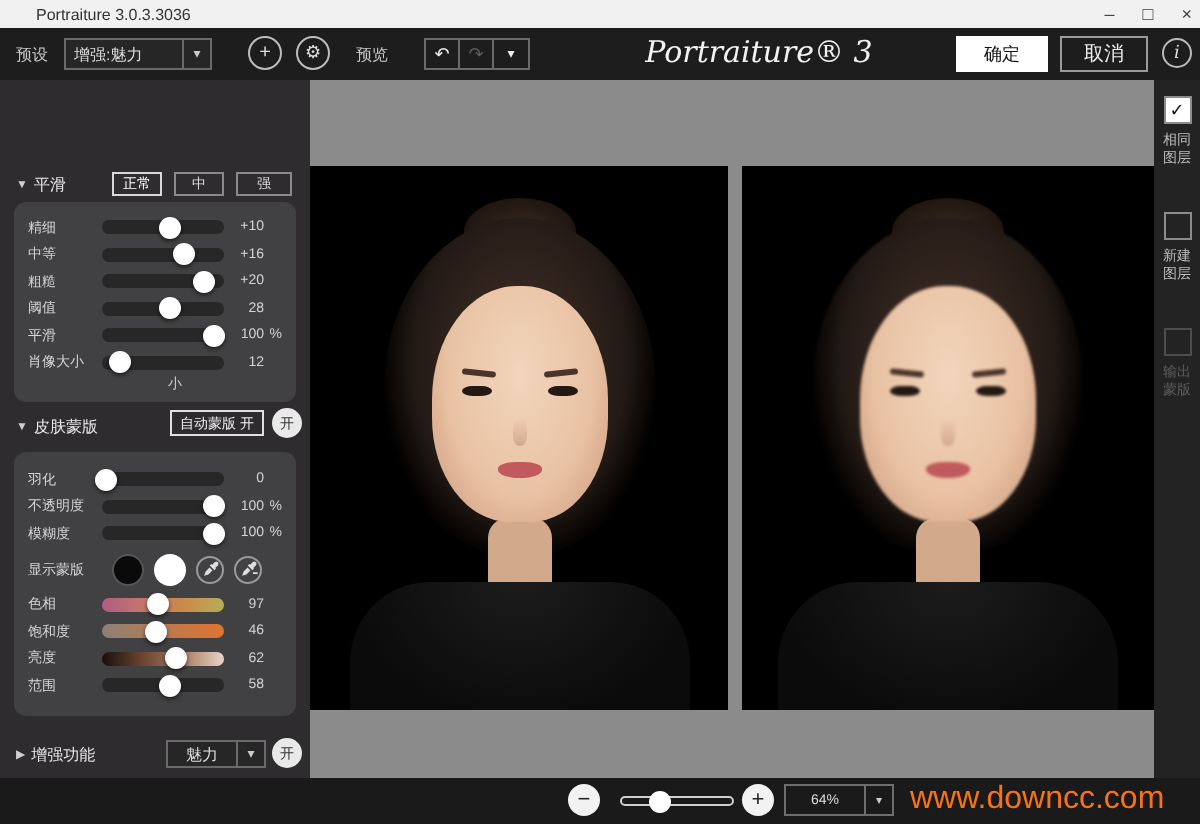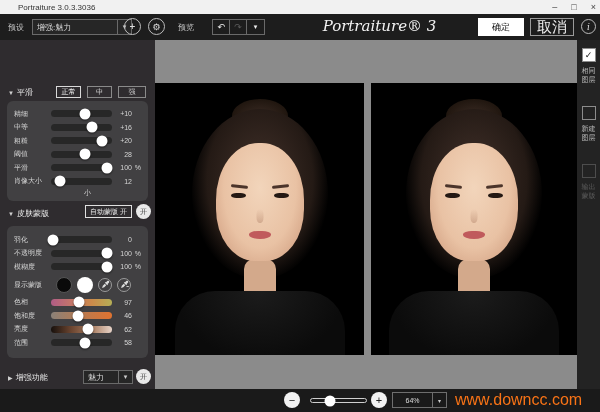--- a/index.html
+++ b/index.html
@@ -25,21 +25,21 @@
     color:#ddd; display:flex; align-items:center; justify-content:center; font-size:10px; background:transparent; }
   .histgrp { position:absolute; left:212px; top:5px; height:16px; display:flex; border:1px solid #6a6a6a; }
   .histgrp span { width:17px; display:flex; align-items:center; justify-content:center; font-size:9px; color:#eee; border-right:1px solid #6a6a6a; }
   .histgrp span:last-child { border-right:none; font-size:7px; }
   .histgrp .dim { color:#5c5c5c; }
   .logo { position:absolute; left:292px; top:3px; width:175px; text-align:center; color:#f2f2f2;
     font-family:"DejaVu Serif","Liberation Serif",serif; font-style:italic; font-size:15px; }
   .okbtn { position:absolute; left:478px; top:4px; width:46px; height:18px; background:#fff; color:#111;
     font-size:9px; display:flex; align-items:center; justify-content:center; border:1px solid #fff; }
   .cancelbtn { position:absolute; left:530px; top:4px; width:44px; height:18px; background:transparent; color:#eee;
-    font-size:15px; display:flex; align-items:center; justify-content:center; border:1px solid #9a9a9a; }
+    font-size:10px; display:flex; align-items:center; justify-content:center; border:1px solid #9a9a9a; }
   .infobtn { position:absolute; left:581px; top:5px; width:15px; height:15px; border:1px solid #bbb; border-radius:50%;
     color:#ddd; font-size:9px; font-style:italic; font-family:"DejaVu Serif",serif; display:flex; align-items:center; justify-content:center; }
 
   
   .leftpanel { position:absolute; left:0; top:40px; width:155px; height:372px; background:#2f2c2f; }
   .sechdr { position:absolute; left:8px; font-size:8px; color:#e8e8e8; display:flex; align-items:center; gap:3px; }
   .sechdr .tri { font-size:6px; color:#cfcfcf; }
   .modebtn { position:absolute; top:46px; height:12px; border:1px solid #8a8a8a; color:#ddd; font-size:7px;
     display:flex; align-items:center; justify-content:center; background:transparent; }
   .modebtn.sel { border-color:#d9d9d9; color:#fff; }
@@ -130,21 +130,21 @@
     <span class="ttl">Portraiture 3.0.3.3036</span>
     <div class="winbtns">
       <span>–</span>
       <span>□</span>
       <span>×</span>
     </div>
   </div>
 
   <div class="toolbar">
     <span class="lbl" style="left:8px">预设</span>
-    <div class="dd" style="left:32px;width:100px">
+    <div class="dd" style="left:32px;width:74px">
       <span class="txt">增强:魅力</span>
       <span class="chev">▾</span>
     </div>
     <div class="cbtn" style="left:124px">
         <span>+</span>
       </div>
     <div class="cbtn" style="left:148px">
         <span style="font-size:9px">⚙</span>
       </div>
     <span class="lbl" style="left:178px">预览</span>
@@ -305,21 +305,21 @@
         <span class="sval">58</span>
           <span class="sunit"></span>
       </div>
     </div>
 
     <div class="sechdr" style="top:332px">
       <span class="tri">▶</span>
       <span>增强功能</span>
     </div>
     <div class="dd enh-dd">
-      <span class="txt" style="">魅力</span>
+      <span class="txt" style="text-align:center">魅力</span>
       <span class="chev">▾</span>
     </div>
     <div class="toggle enh-toggle">开</div>
   </div>
 
   <div class="preview">
     <div class="photos">
       <div class="photo left">
         <div class="bun"></div>
         <div class="hair"></div>

